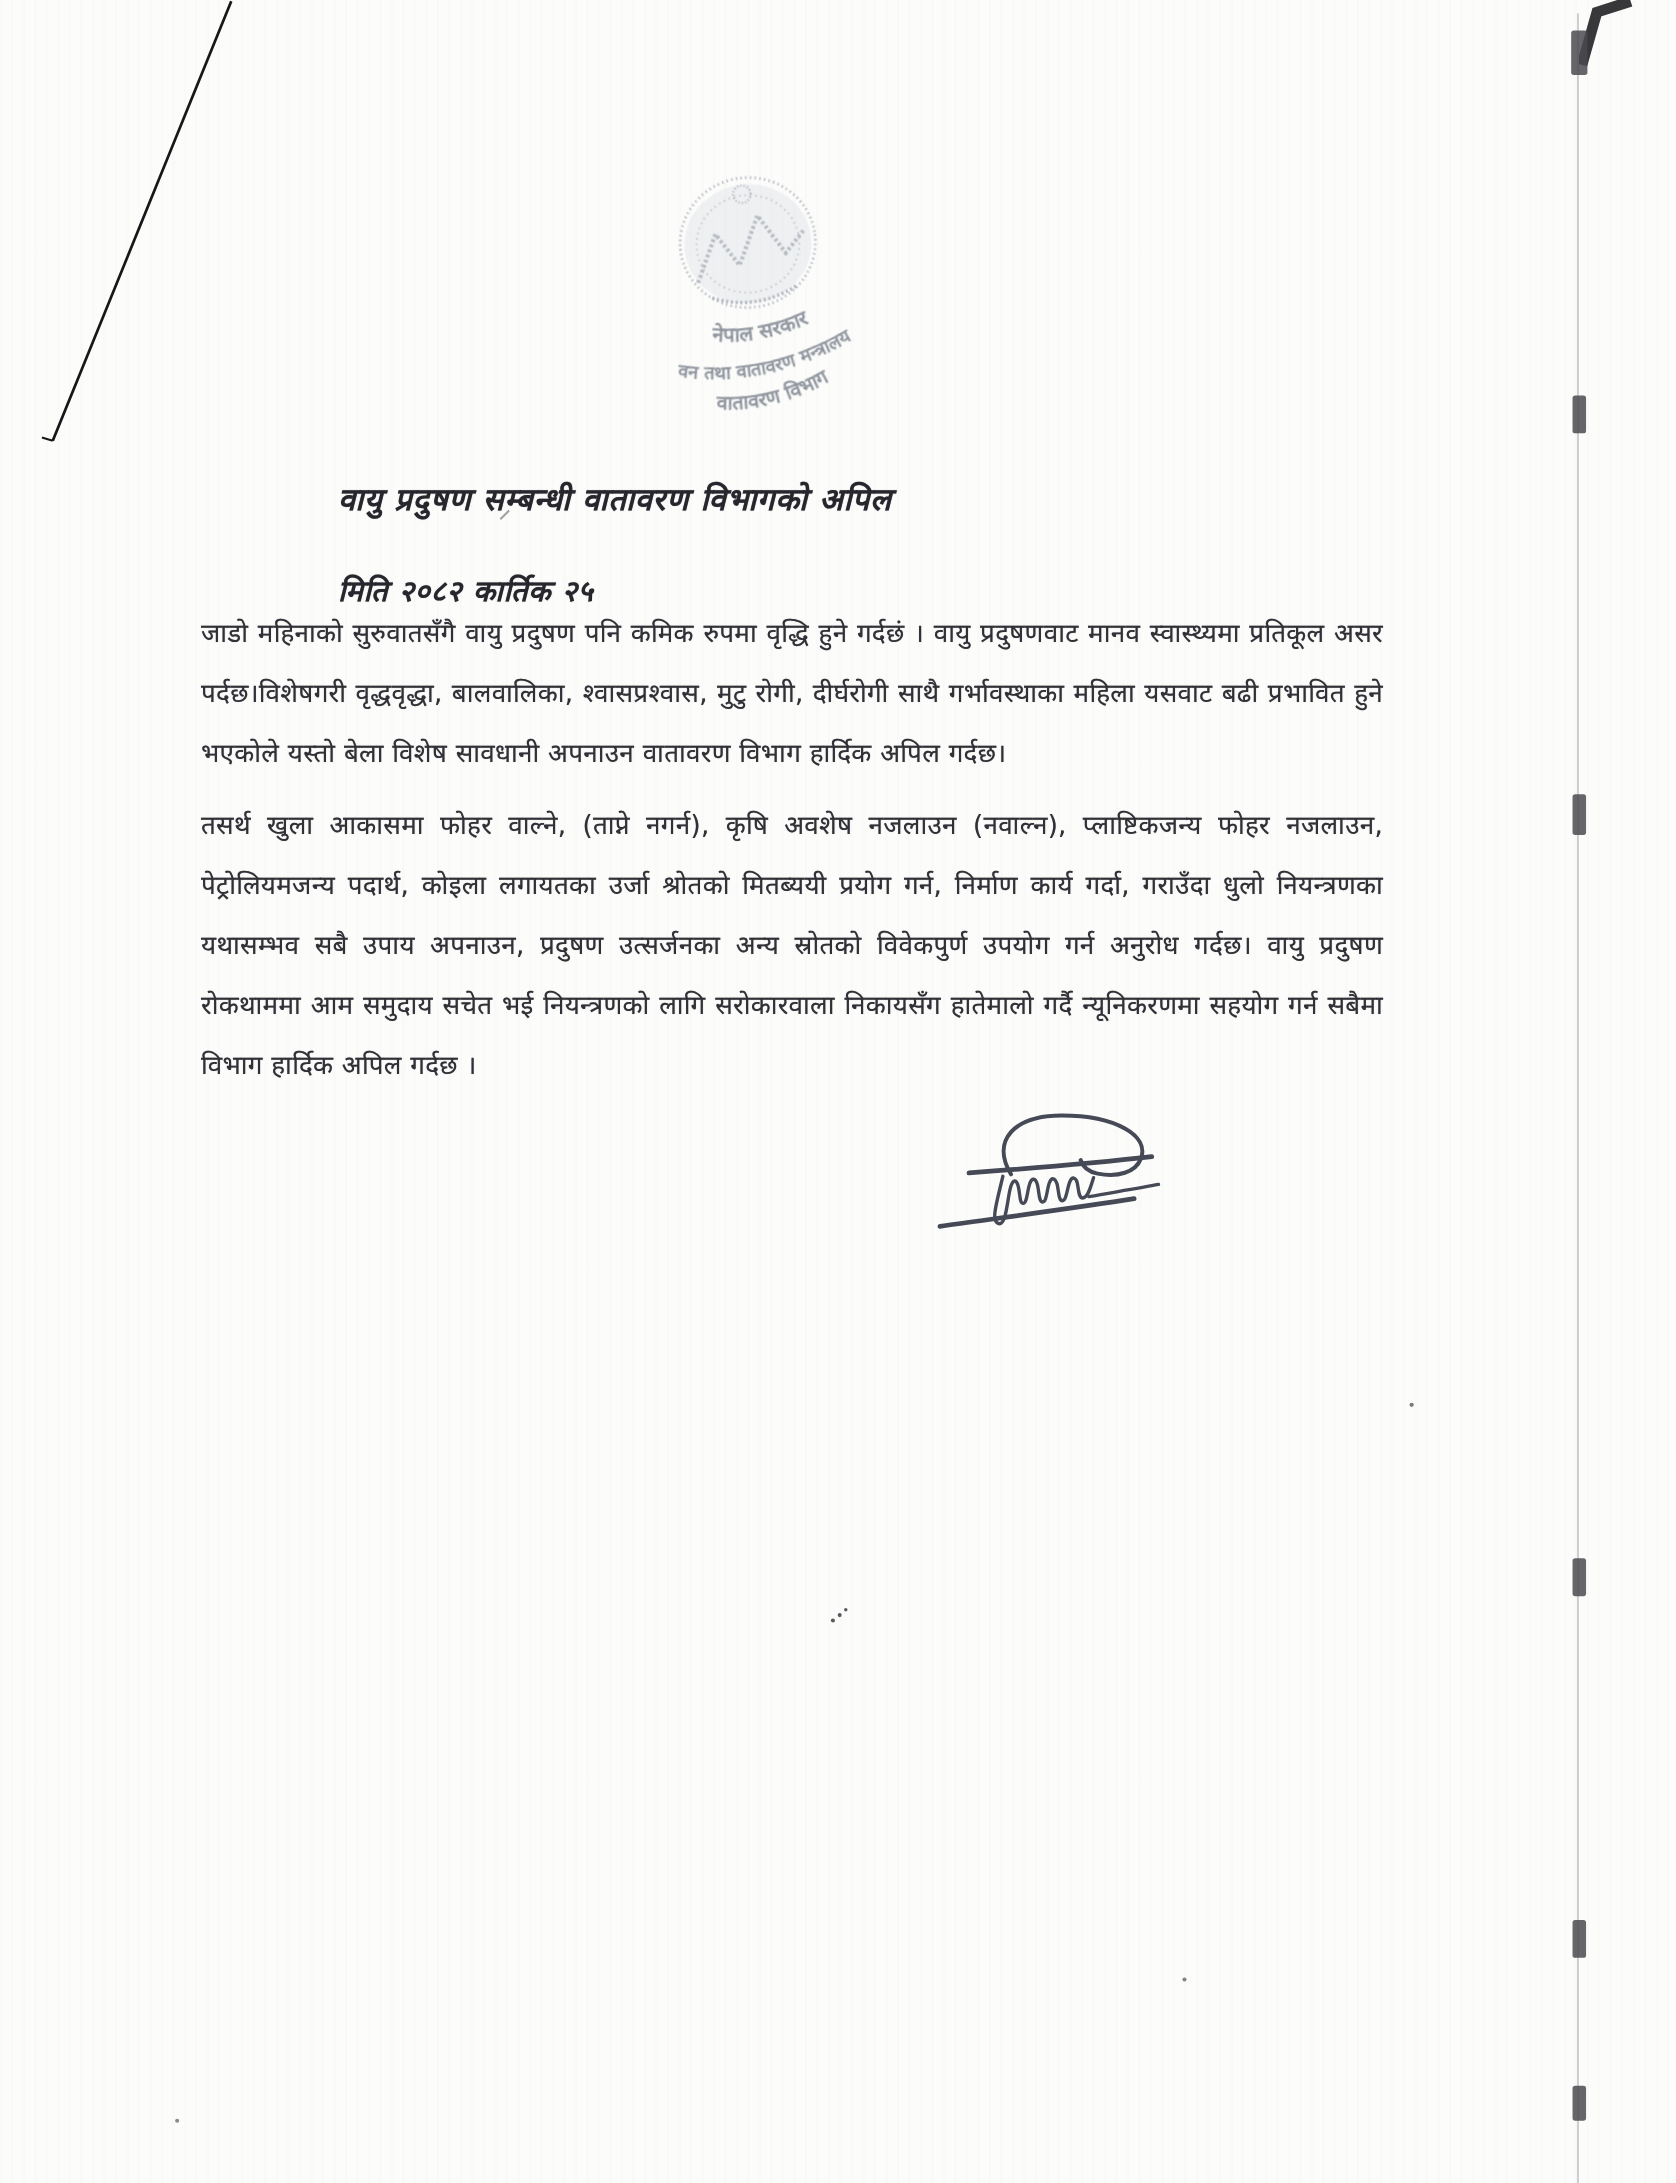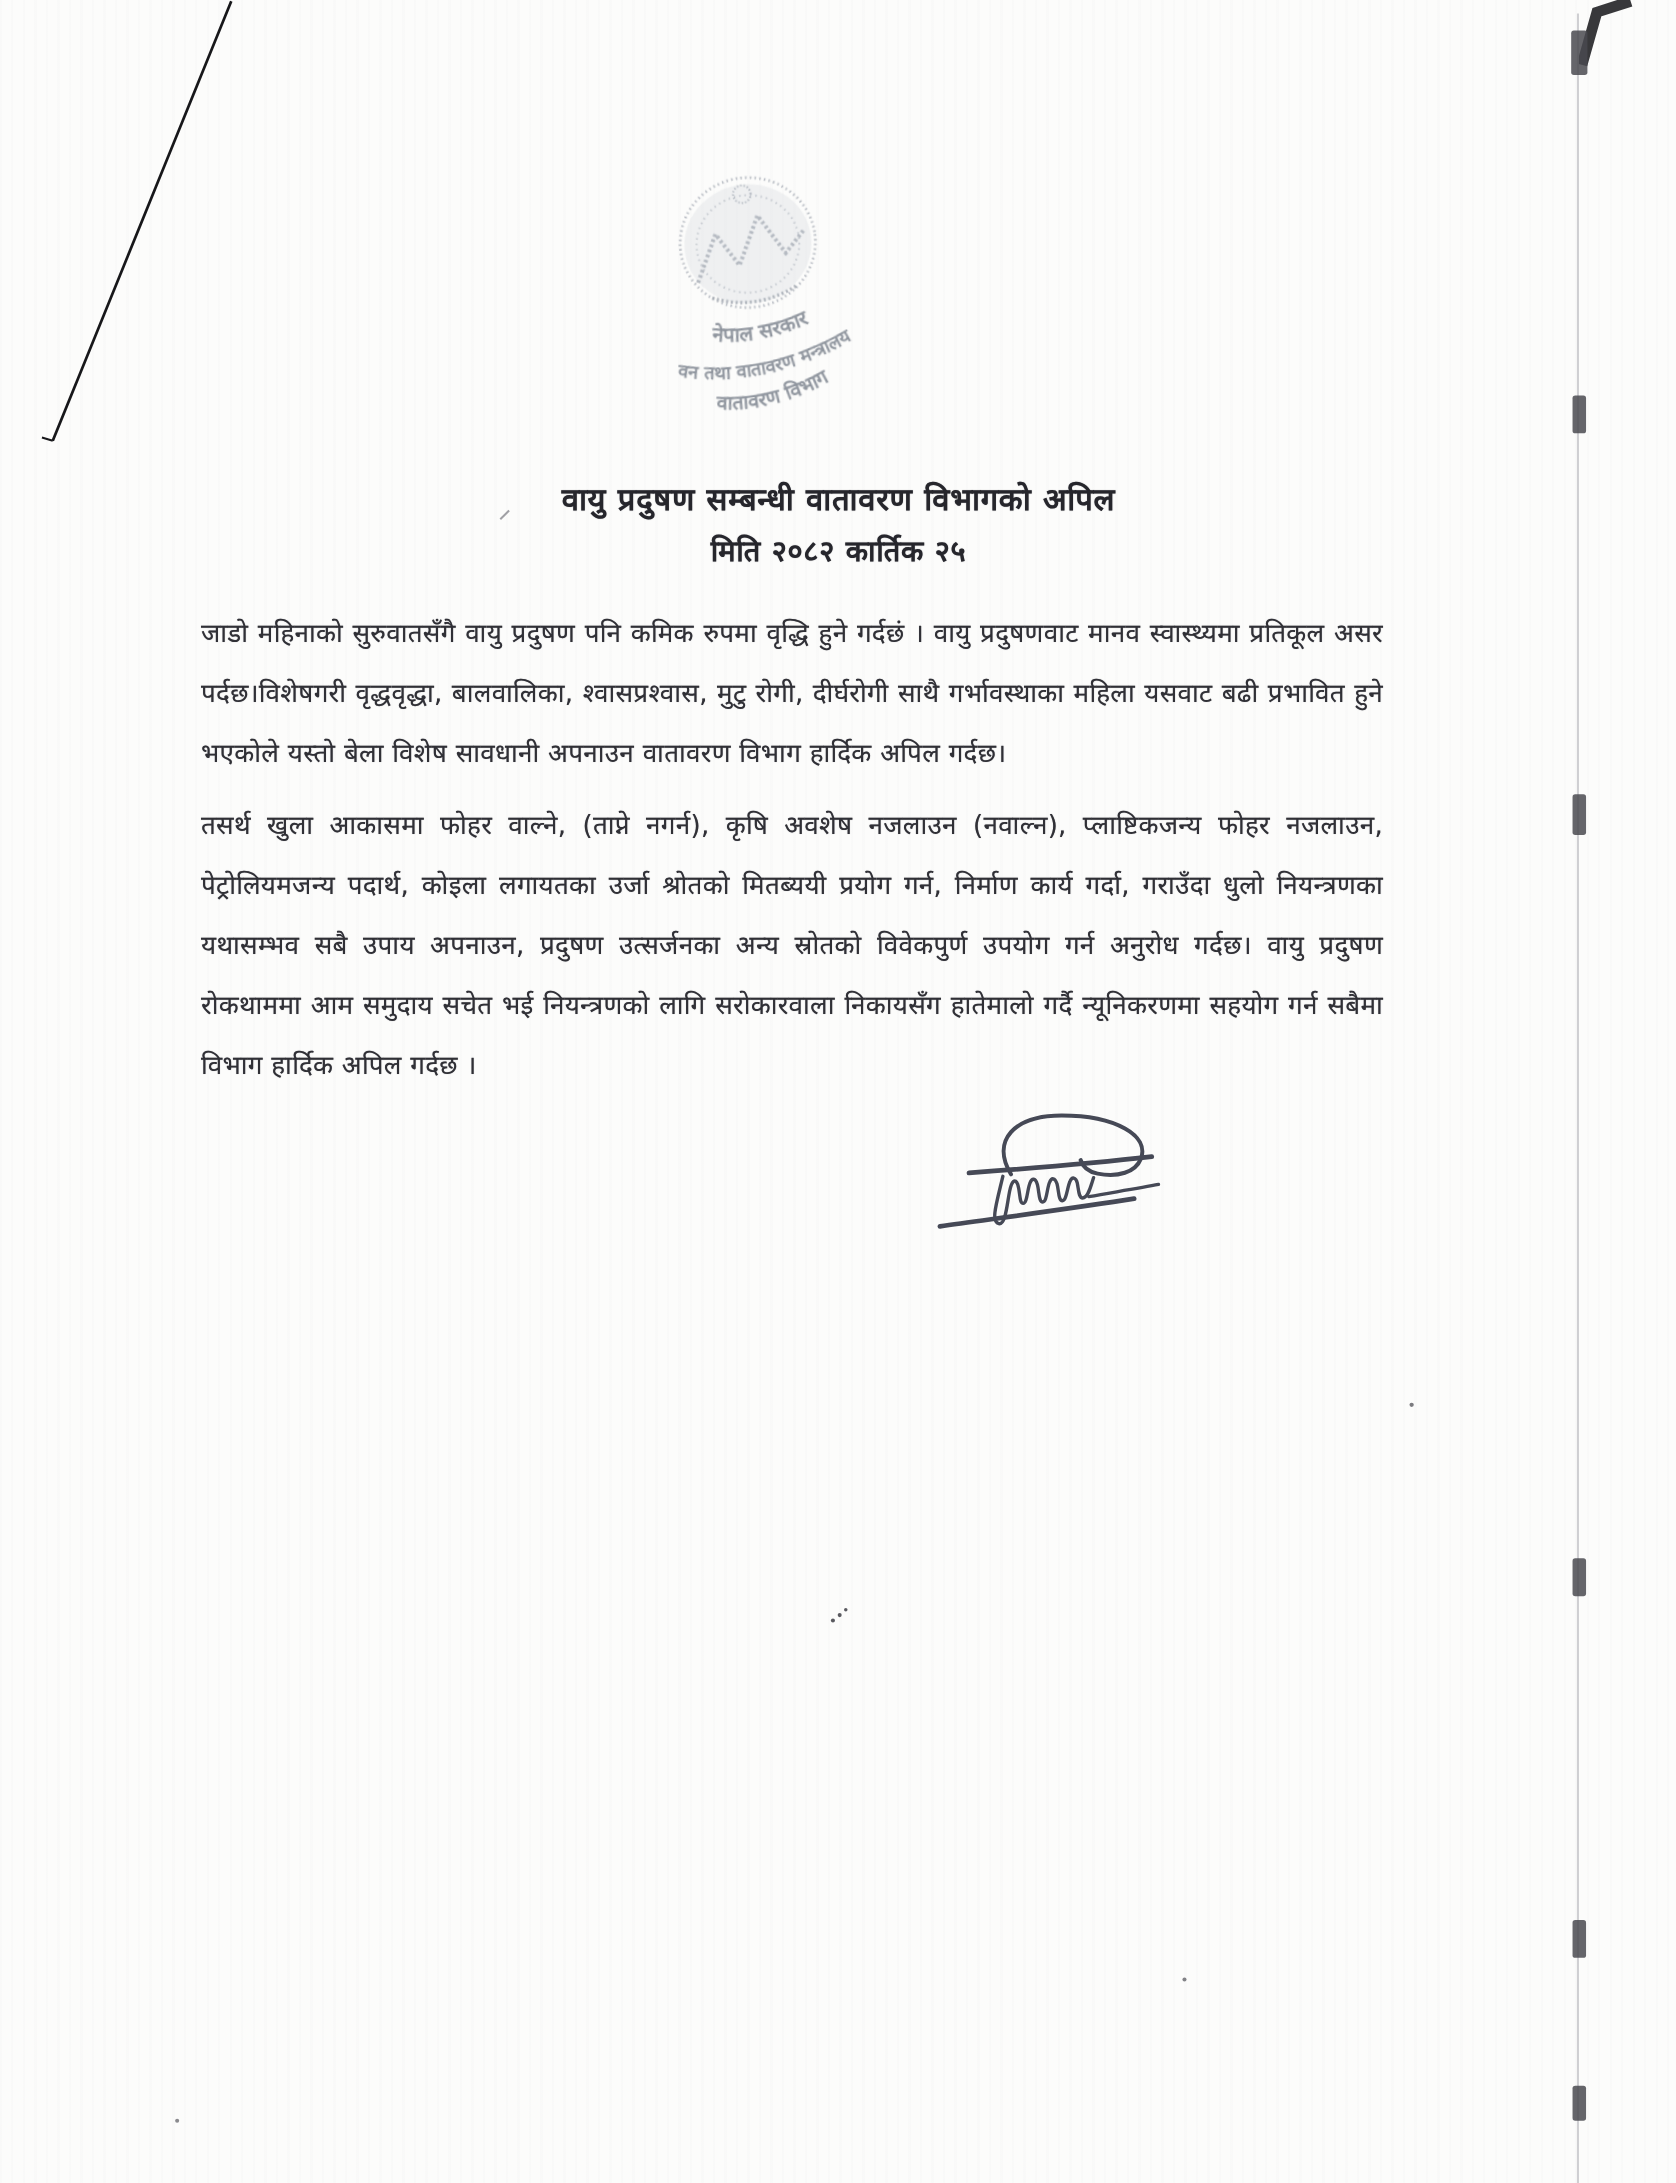--- a/index.html
+++ b/index.html
@@ -16,35 +16,37 @@
   }
   .seal-wrap {
     position: absolute;
     left: 605px; top: 154px;
     width: 301px; height: 281px;
   }
   .title-block {
     position: absolute;
     left: 338px; top: 473px;
     width: 1001px;
-    text-align: center;
+    text-align: left;
     color: #26262c;
     text-shadow: 0 0 0.9px rgba(55,55,65,0.6);
+    font-style: italic;
   }
   .title-line {
     font-size: 31px;
     font-weight: 700;
     line-height: 53px;
     letter-spacing: 0.7px;
   }
   .date-line {
     font-size: 29px;
     font-weight: 700;
     line-height: 50px;
     letter-spacing: 0.7px;
+    margin-top: 40px;
   }
   .body-block {
     position: absolute;
     left: 201px; top: 603px;
     width: 1198px;
     font-size: 26px;
     line-height: 60px;
     text-align: justify;
     color: #303036;
     text-shadow: 0 0 0.8px rgba(55,55,65,0.55);

